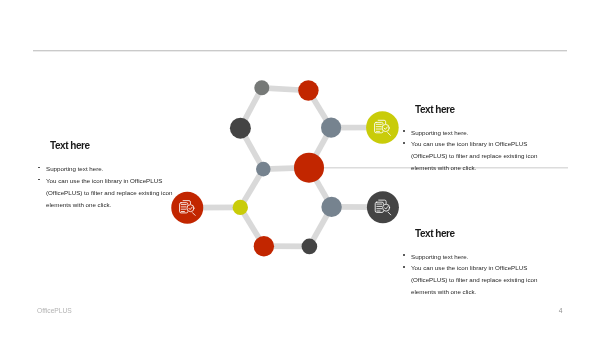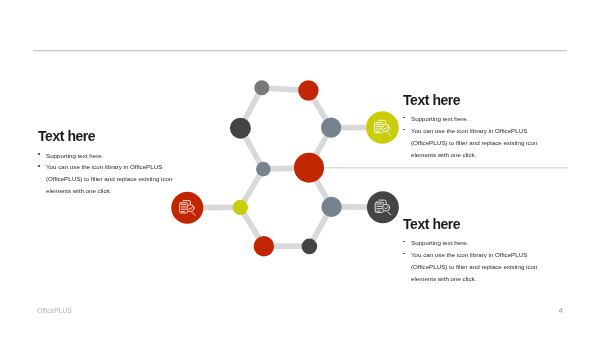--- a/index.html
+++ b/index.html
@@ -1,19 +1,19 @@
 <!DOCTYPE html>
 <html><head>
 <meta charset="utf-8">
 <style>
   html,body{margin:0;padding:0;}
   body{width:600px;height:337px;background:#fff;font-family:"Liberation Sans",sans-serif;overflow:hidden;-webkit-font-smoothing:antialiased;}
   .slide{position:relative;width:600px;height:337px;background:#fff;}
   .txtblock{position:absolute;}
-  .txtblock h2{margin:0;font-size:14px;font-weight:bold;color:#1a1a1a;letter-spacing:-0.45px;line-height:1;}
+  .txtblock h2{margin:12px;font-size:10px;font-weight:bold;color:#1a1a1a;letter-spacing:-0.45px;line-height:1;}
   .bullets{margin:0;padding:0;list-style:none;}
   .bullets li{position:relative;padding-left:8px;font-size:6.2px;color:#262626;line-height:11.9px;}
   .bullets li::before{content:"";position:absolute;left:-0.1px;top:3.85px;width:1.6px;height:1.6px;border-radius:50%;background:#3a3a3a;}
   .footer-left{position:absolute;font-size:6.7px;color:#b3b3b3;}
   .footer-right{position:absolute;font-size:6.7px;color:#909090;}
 </style>
 </head>
 <body>
 
 <div class="slide">

